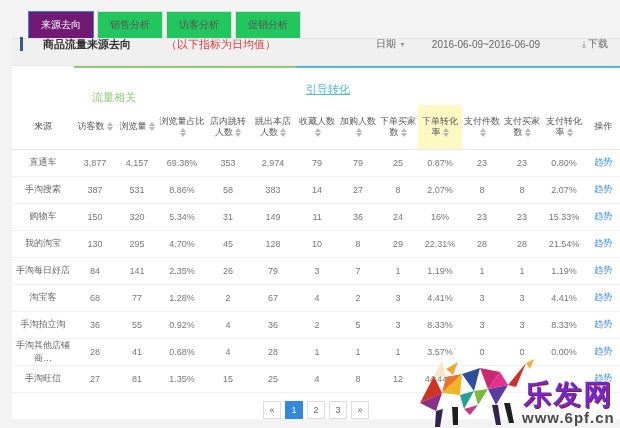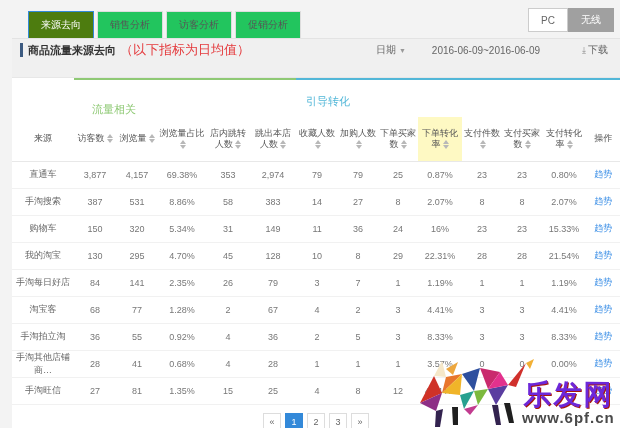--- a/index.html
+++ b/index.html
@@ -9,47 +9,47 @@
     background:#f3f3f3; font-family:"Liberation Sans","DejaVu Sans",sans-serif;
   }
   .page { position:absolute; left:12px; top:0; width:608px; height:428px; }
 
   
   .tabs-row { display:flex; align-items:flex-end; height:38px; padding:0 6px 0 16px; }
   .tab {
     font-size:10px; padding:6px 12px; margin-right:3px; background:#22c55e;
     border:1px solid #ddd; border-bottom:none; color:#555; cursor:pointer; white-space:nowrap;
   }
-  .tab.active { background:#4d7c0f; border-color:#3389d9; color:#fff;text-align:center; }
+  .tab.active { background:#701a75; border-color:#3389d9; color:#fff;text-align:center; }
   .device-toggle { margin-left:auto; display:flex; margin-bottom:6px; }
   .dev-btn { font-size:10px; padding:4px 12px; border:1px solid #ccc; background:#fff; color:#666; cursor:pointer; }
   .dev-btn.selected { background:#a0a0a0; border-color:#a0a0a0; color:#fff; }
 
   
   .header-bar {
-    height:40px; background:#f0f0f0; border-top:1px solid #e3e3e3; border-bottom:1px solid #e7e7e7;
-    display:flex; align-items:center; padding:0 12px 16px 8px;
+    height:28px; background:#f0f0f0; border-top:1px solid #e3e3e3; border-bottom:1px solid #e7e7e7;
+    display:flex; align-items:center; padding:0 12px 16px 8px;gap:15px;
   }
   .accent { width:3px; height:14px; background:#3c5a80; margin-right:5px; }
   .hb-title { font-size:11px; font-weight:bold; color:#333; }
-  .hb-sub { font-size:13px; color:#e4393c; margin-left:4px;text-align:center; }
+  .hb-sub { font-size:11px; color:#e4393c; margin-left:20px;text-align:center; }
   .hb-right { margin-left:auto; display:flex; align-items:center; font-size:10px; color:#666; }
   .hb-date-label { margin-right:26px; cursor:pointer; }
   .caret { font-size:7px; color:#999; margin-left:3px; }
   .hb-range { margin-right:42px; }
   .hb-download { color:#666; cursor:pointer; }
   .dl-ico { font-size:9px; color:#888; margin-right:2px; }
 
   
   .panel { background:#fff; }
   table { width:100%; border-collapse:collapse; table-layout:fixed; }
   th,td { padding:0; text-align:center; font-weight:normal; }
   .group-row th { height:22px; border-top:2px solid transparent; }
   th.g-traffic { border-top-color:#8fc975; color:#8fc975; text-align:left; font-size:11px; padding:22px 0 0 18px; }
-  th.g-conv    { border-top-color:#52b7d8; color:#52b7d8; text-align:left; font-size:11px; padding:6px 0 0 10px; }
+  th.g-conv    { border-top-color:#52b7d8; color:#52b7d8; text-align:left; font-size:11px; padding:6px 0 0 10px;text-decoration:underline; }
   th.g-action  { border-top-color:#52b7d8; }
   .cols-row th {
     height:44px; font-size:9px; color:#555; vertical-align:middle;
     border-bottom:1px solid #e8e8e8; padding:2px 1px; line-height:1.25;
   }
   .cols-row th.hl { background:#fef9c3; }
   .sort { display:inline-block; vertical-align:middle; margin-left:2px; }
   .sort i { display:block; width:0; height:0; border-left:3px solid transparent; border-right:3px solid transparent; }
   .sort .u { border-bottom:4px solid #b8b8b8; margin-bottom:1px; }
   .sort .d { border-top:4px solid #b8b8b8; }
@@ -74,24 +74,20 @@
 </head>
 <body>
 
 <div class="page">
 
   <div class="tabs-row">
     <div class="tab active">来源去向</div>
     <div class="tab">销售分析</div>
     <div class="tab">访客分析</div>
     <div class="tab">促销分析</div>
-    <div class="device-toggle">
-      <button class="dev-btn">PC</button>
-      <button class="dev-btn selected">无线</button>
-    </div>
   </div>
 
   <div class="header-bar">
     <span class="accent"></span>
     <span class="hb-title">商品流量来源去向</span>
     <span class="hb-sub">（以下指标为日均值）</span>
     <div class="hb-right">
       <span class="hb-date-label"><span>日期</span><span class="caret">▼</span></span>
       <span class="hb-range">2016-06-09~2016-06-09</span>
       <span class="hb-download"><span class="dl-ico">⤓</span><span>下载</span></span>

